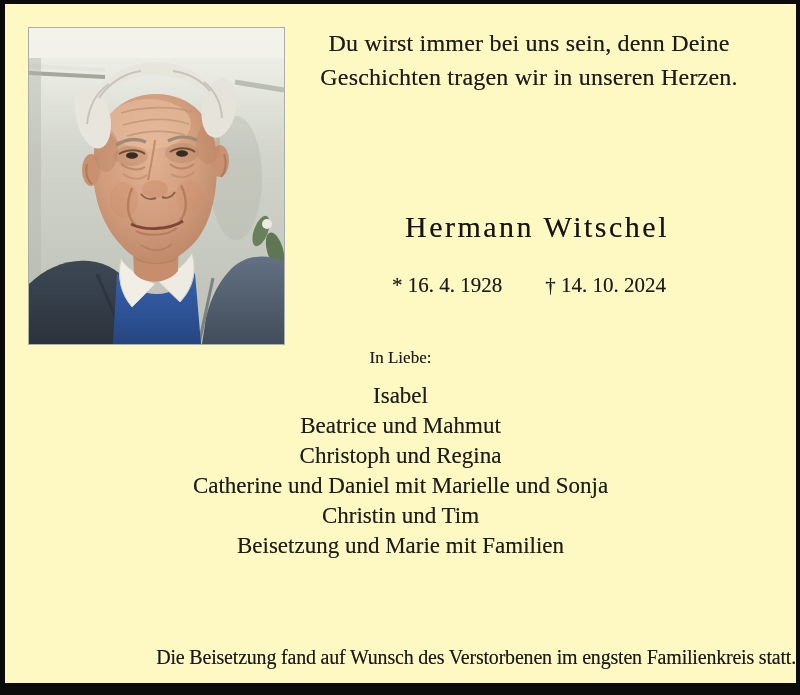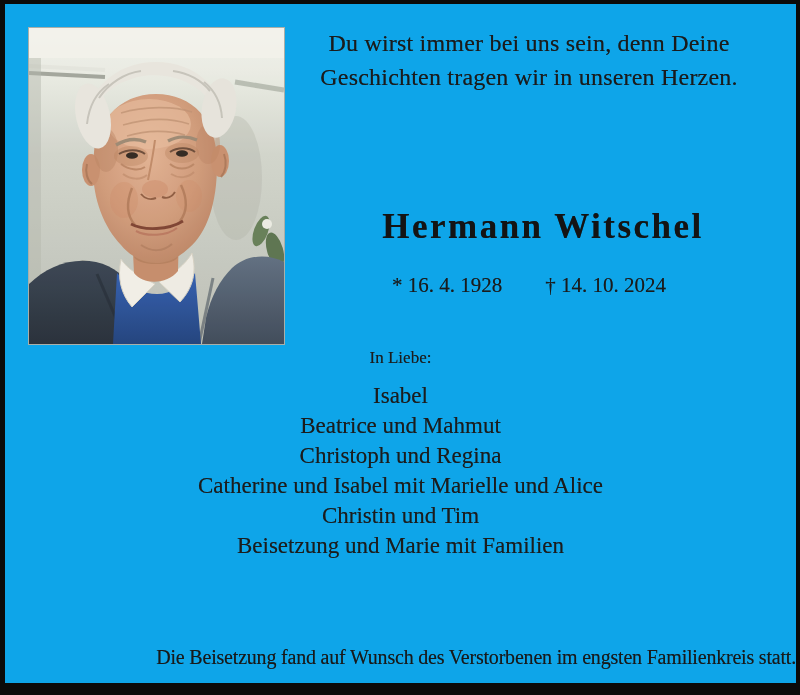--- a/index.html
+++ b/index.html
@@ -1,34 +1,34 @@
 <!DOCTYPE html>
 <html lang="de"><head>
 <meta charset="utf-8">
 <style>
   html,body{margin:0;padding:0;background:#ffffff;}
   body{width:800px;height:695px;font-family:"Liberation Serif","DejaVu Serif",serif;}
   .sheet{
     position:relative;width:800px;height:695px;box-sizing:border-box;
     border-left:5px solid #0b0b0b;border-top:4px solid #0b0b0b;
     border-right:4px solid #0b0b0b;border-bottom:12px solid #0b0b0b;
-    background:#0ea5e9;overflow:hidden;
+    background:#fef9c3;overflow:hidden;
   }
   .content{position:absolute;inset:0;}
   .photo{
     position:absolute;left:23px;top:23px;width:255px;height:316px;
     border:1px solid #a9aFA9;box-sizing:content-box;overflow:hidden;background:#cfd3cb;
   }
   .photo svg{display:block;width:255px;height:316px;}
   .right-col{position:absolute;left:278px;top:0;width:492px;text-align:center;color:#1e1e1e;}
   .epigraph{position:absolute;top:22px;left:0;width:100%;
     font-size:24px;line-height:34px;color:#1b1b1b;letter-spacing:.2px;
     text-shadow:0 0 .4px rgba(20,20,20,.55);}
-  .deceased-name{position:absolute;top:196px;left:14px;width:100%;
-    font-size:35px;line-height:53px;font-weight:700;color:#141414;letter-spacing:2.5px;
+  .deceased-name{position:absolute;top:196px;left:8px;width:100%;
+    font-size:30px;line-height:53px;font-weight:400;color:#141414;letter-spacing:2.5px;
     text-shadow:0 0 .5px rgba(0,0,0,.5);}
   .dates{position:absolute;top:269px;left:0;width:100%;
     display:flex;justify-content:center;gap:43px;
     font-size:21px;line-height:24px;color:#1b1b1b;text-shadow:0 0 .4px rgba(20,20,20,.5);}
   .lower{position:absolute;left:0;top:0;width:100%;text-align:center;color:#1c1c1c;}
   .salutation{position:absolute;top:339px;left:0;width:100%;
     font-size:17px;line-height:30px;text-shadow:0 0 .4px rgba(20,20,20,.5);}
   .mourners{position:absolute;top:377px;left:0;width:100%;
     margin:0;padding:0;list-style:none;font-size:23px;line-height:30px;
     text-shadow:0 0 .4px rgba(20,20,20,.5);}
@@ -179,21 +179,21 @@
     <div class="lower">
       <div class="salutation">In Liebe:</div>
       <ul class="mourners">
 
           <li>Isabel</li>
 
           <li>Beatrice und Mahmut</li>
 
           <li>Christoph und Regina</li>
 
-          <li>Catherine und Isabel mit Marielle und Alice</li>
+          <li>Catherine und Daniel mit Marielle und Sonja</li>
 
 
 
           <li>Christin und Tim</li>
 
           <li>Beisetzung und Marie mit Familien</li>
         </ul>
       <div class="footer-line">Die Beisetzung fand auf Wunsch des Verstorbenen im engsten Familienkreis statt.</div>
     </div>
 

